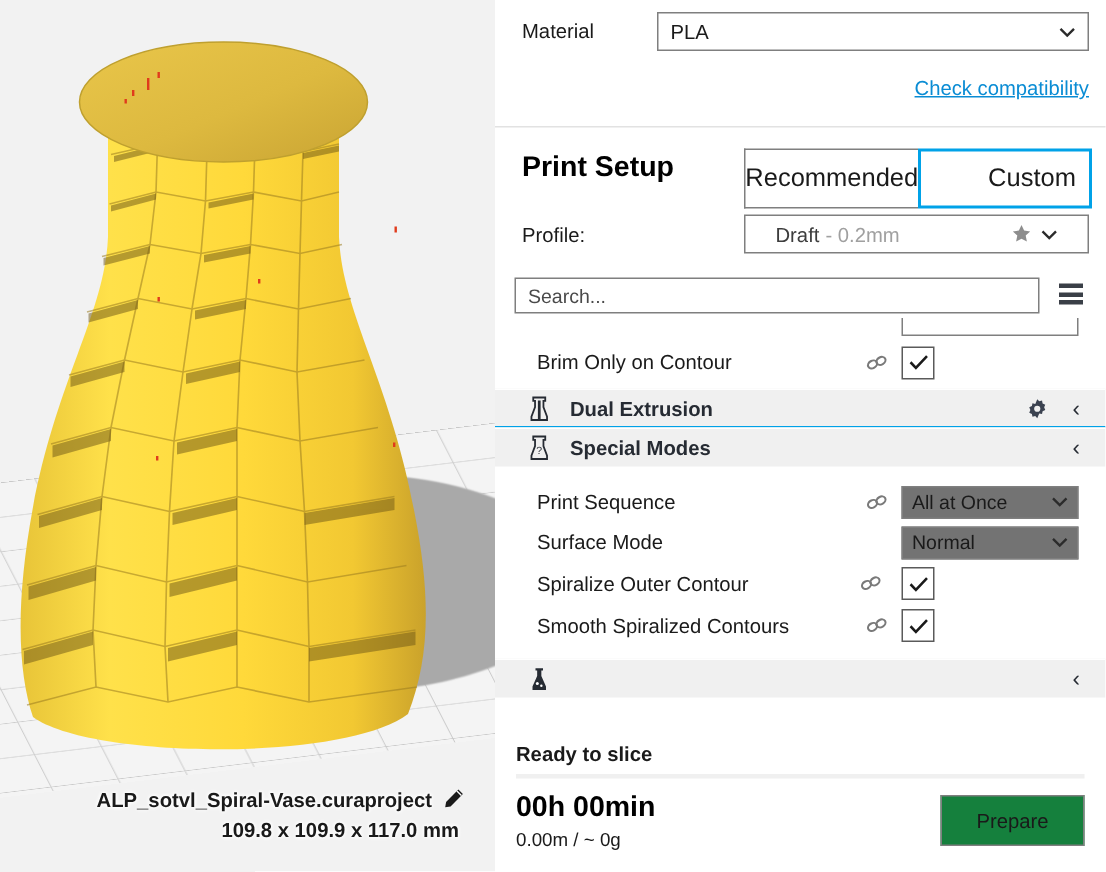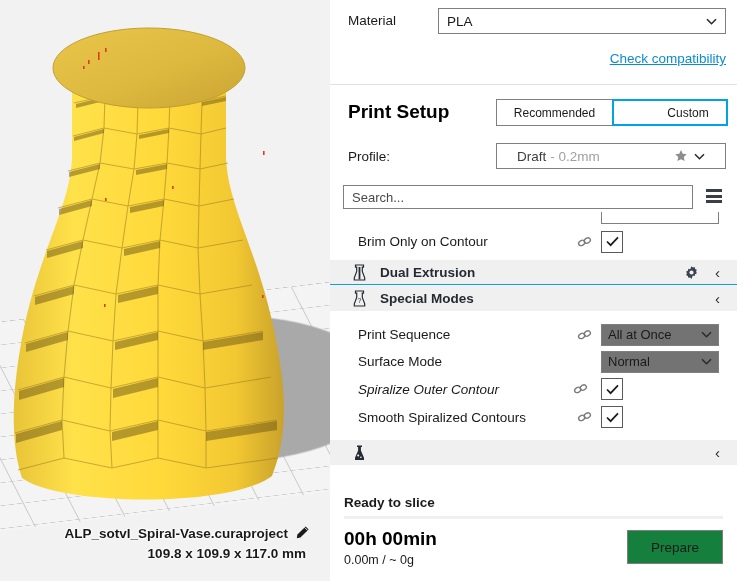--- a/index.html
+++ b/index.html
@@ -96,23 +96,23 @@
   }
 
   
   .setup-head { position: absolute; left: 0; top: 85px; width: 407px; height: 95px; }
   .setup-title {
     position: absolute; left: 18px; top: 16px;
     font-size: 19px; font-weight: bold; color: #000;
   }
   .mode-tabs { position: absolute; left: 166px; top: 14px; display: flex; }
   .mode-tab {
-    height: 27px; width: 116px;
+    height: 40px; width: 116px;
     display: flex; align-items: center; justify-content: center;
-    font-size: 12px; background: #fff; cursor: pointer;
+    font-size: 17px; background: #fff; cursor: pointer;
     border: 1px solid #7f7f7f;
   }
   .mode-tab.active { border: 2px solid #00a2e8; color: #1a1a1a; padding-left: 36px; }
   .mode-tab.first { border-right: none; }
 
   .profile-label { position: absolute; left: 18px; top: 64px; font-size: 13.5px; }
   .profile-select {
     position: absolute; left: 166px; top: 58px;
     width: 230px; height: 26px;
     border: 1px solid #7f7f7f; background: #fff;
@@ -153,21 +153,21 @@
   }
   .srow {
     position: relative; height: 27px;
     display: flex; align-items: center;
   }
   .slabel {
     position: absolute; font-size: 13.5px; color: #1a1a1a; white-space: nowrap;
   }
   .slabel.indent1 { left: 48px; }
   .slabel.indent0 { left: 28px; }
-  .slabel.italic { font-style: italic; }
+  .slabel.italic { }
   .link-icon { position: absolute; left: 247px; width: 15px; height: 12px; }
   .revert-icon { position: absolute; left: 270px; width: 14px; height: 14px; }
   .sfield-text {
     position: absolute; left: 271px;
     width: 118px; height: 22px;
     border: 1px solid #7f7f7f; background: #fff;
     display: flex; align-items: center; padding: 0 5px;
     font-size: 13px;
   }
   .sfield-check {

